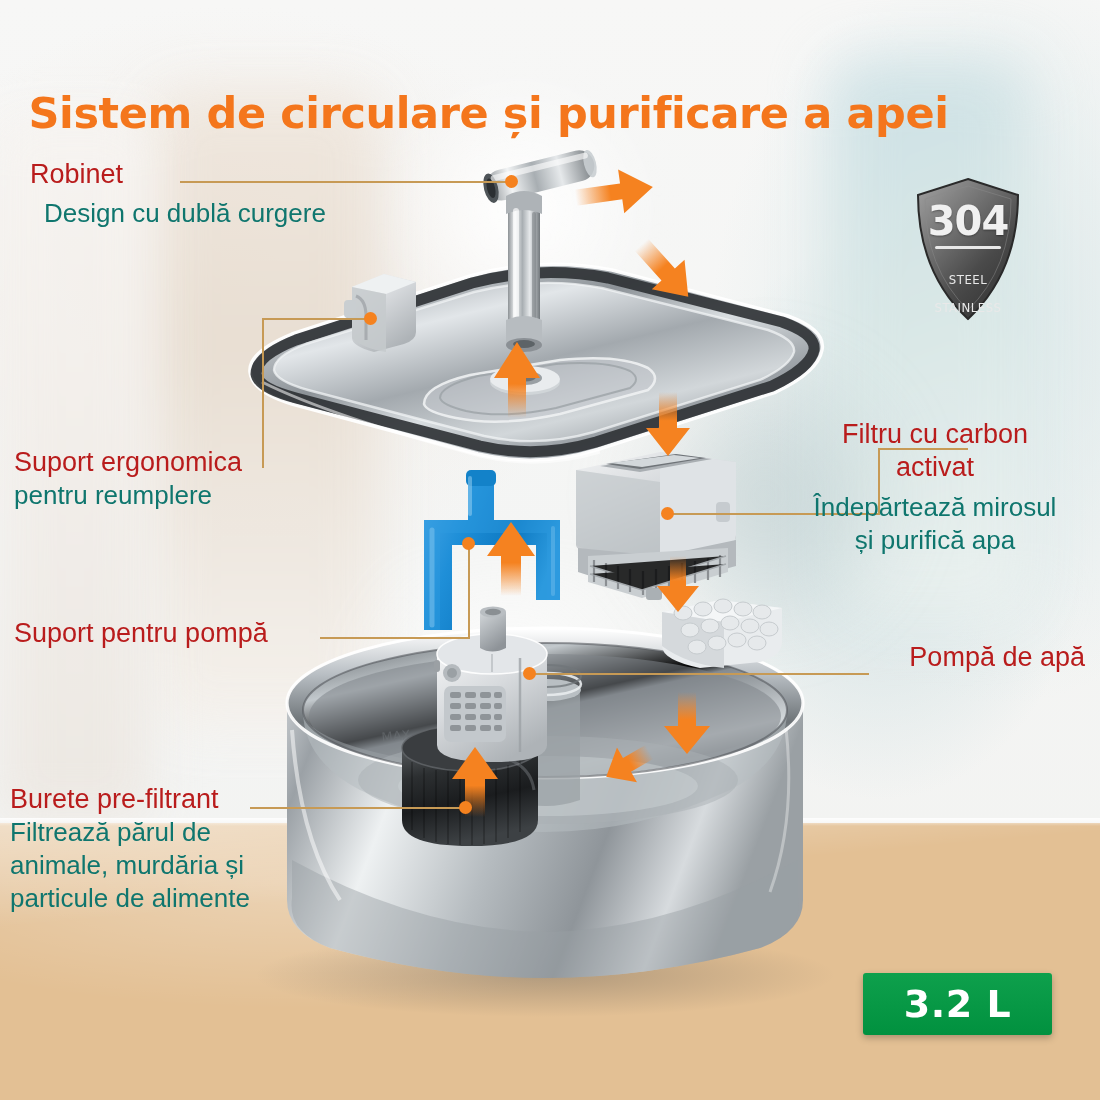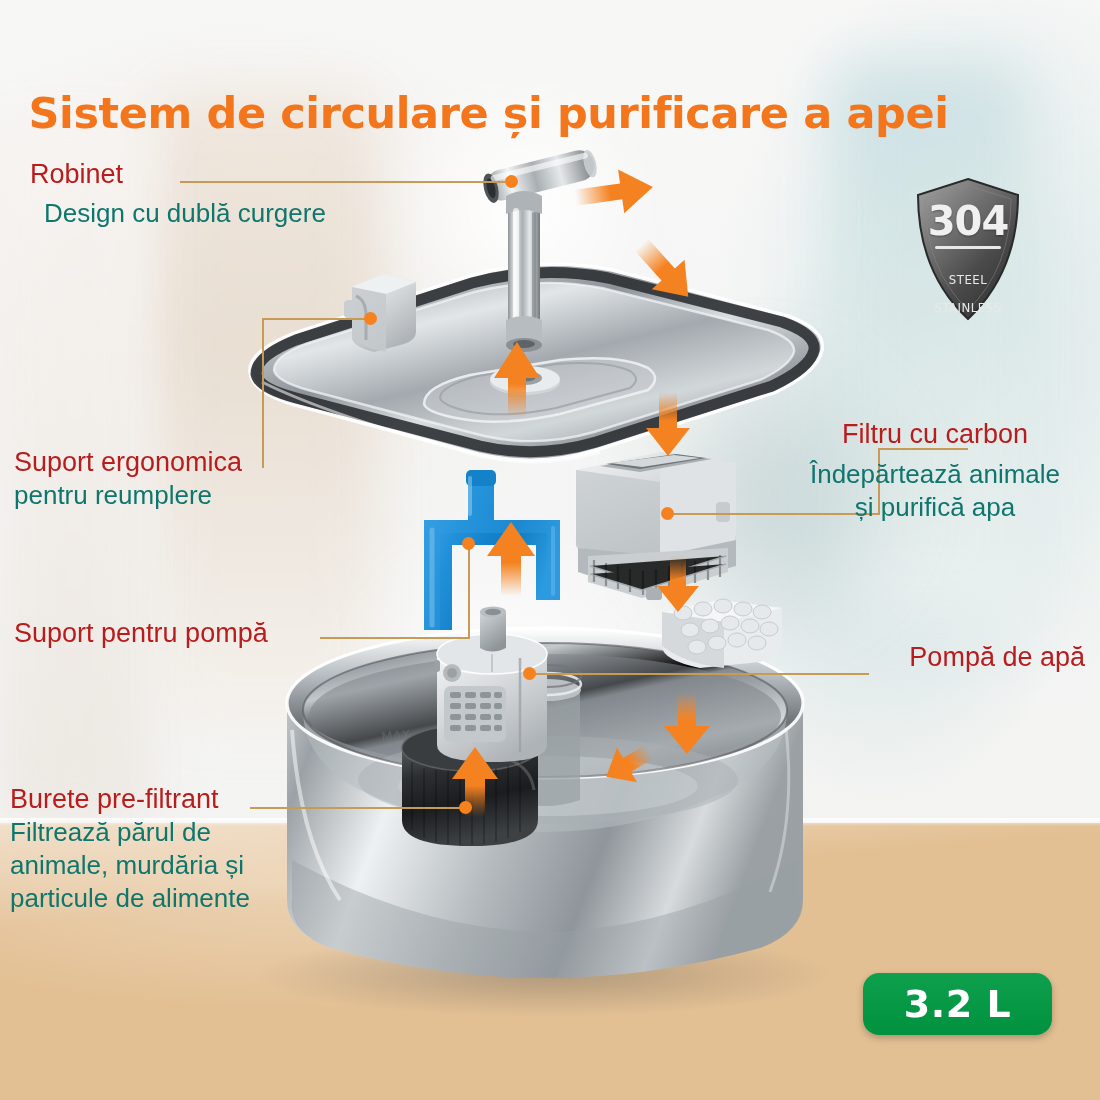--- a/index.html
+++ b/index.html
@@ -69,21 +69,21 @@
   .shield .num{position:absolute;left:0;top:22px;width:110px;text-align:center;
       color:#f0f0f0;font-size:40px;font-weight:bold;font-family:"DejaVu Sans",sans-serif;
       letter-spacing:-1px;text-shadow:0 1px 2px rgba(0,0,0,.35);}
   .shield .rule{position:absolute;left:22px;top:70px;width:66px;height:3px;background:#e8e8e8;border-radius:2px;}
   .shield .s1,.shield .s2{position:absolute;width:110px;text-align:center;color:#e9e9e9;
       font-size:13px;letter-spacing:.5px;font-family:"DejaVu Sans Condensed","DejaVu Sans",sans-serif;}
   .shield .s1{top:78px;margin-top:46px;}
   .shield .s2{top:96px;}
 
   
-  .cap{position:absolute;left:863px;top:973px;width:189px;height:62px;border-radius:16px;
+  .cap{position:absolute;left:863px;top:973px;width:189px;height:62px;border-radius:3px;
       background:linear-gradient(180deg,#0ea04c,#01913f);box-shadow:0 3px 7px rgba(0,0,0,.25);
       display:flex;align-items:center;justify-content:center;}
   .cap span{color:#fff;font-size:38px;font-weight:bold;font-family:"DejaVu Sans",sans-serif;letter-spacing:.5px;}
 
   
   #product{position:absolute;left:0;top:0;width:1100px;height:1100px;}
 </style>
 </head>
 <body>
 
@@ -499,21 +499,22 @@
 
   <div class="lab" style="left:10px;top:783px;">
     <div class="hd">Burete pre-filtrant</div>
     <div class="bd">Filtrează părul de</div>
     <div class="bd">animale, murdăria și</div>
     <div class="bd">particule de alimente</div>
   </div>
 
   <div class="lab right" style="left:780px;top:418px;width:310px;">
     <div class="hd">Filtru cu carbon</div>
-    <div class="bd" style="margin-top:7px;">Îndepărtează animale</div>
+    <div class="hd">activat</div>
+    <div class="bd" style="margin-top:7px;">Îndepărtează mirosul</div>
     <div class="bd">și purifică apa</div>
   </div>
 
   <div class="lab right2" style="left:790px;top:641px;width:295px;">
     <div class="hd" style="display:inline-block;">Pompă de apă</div>
   </div>
 
   <div class="cap">
     <span>3.2 L</span>
   </div>

